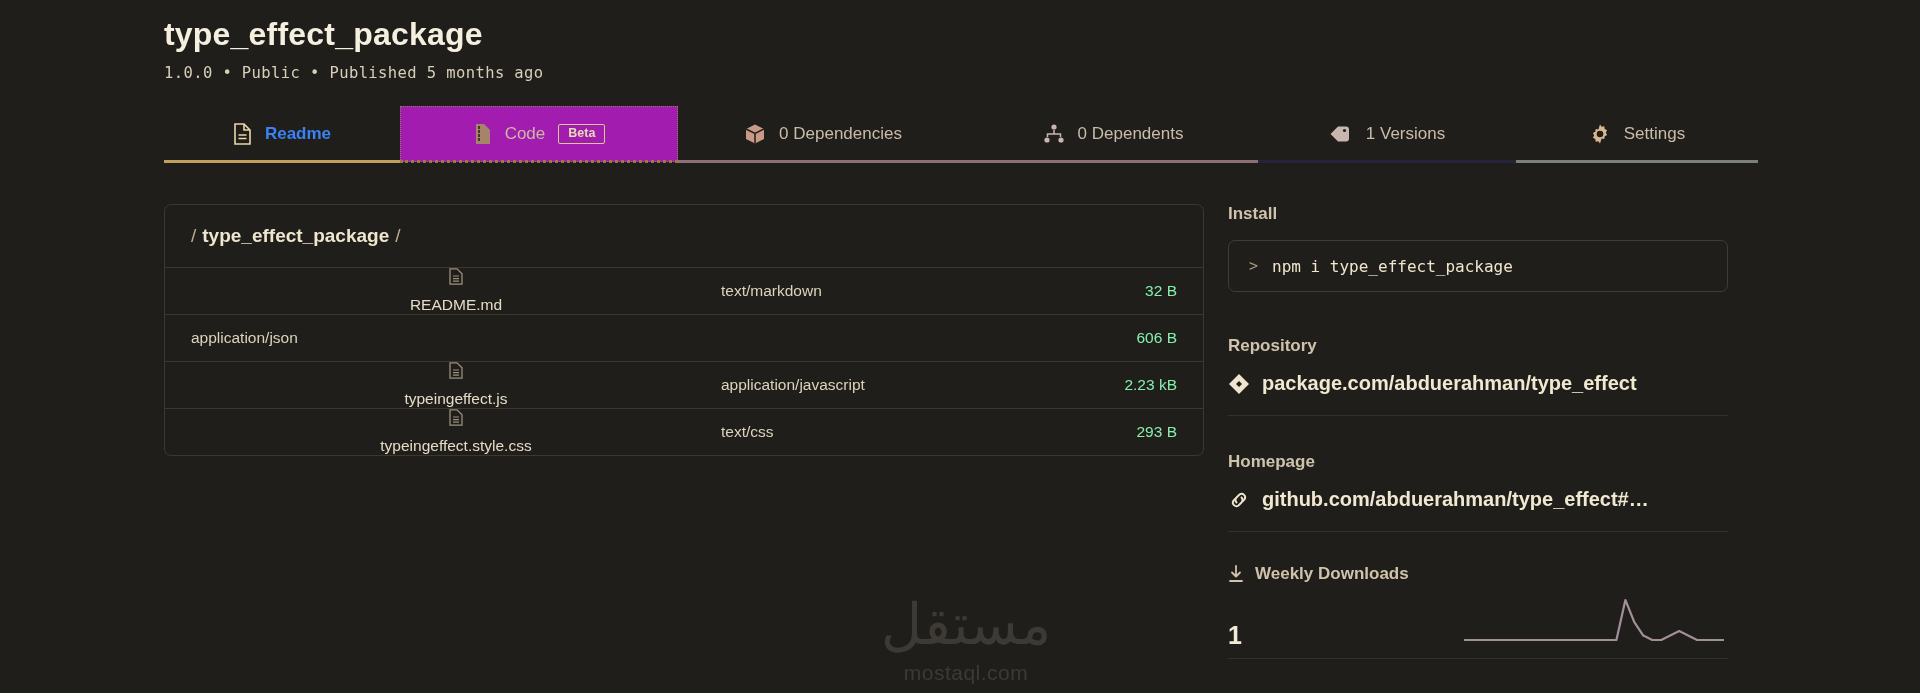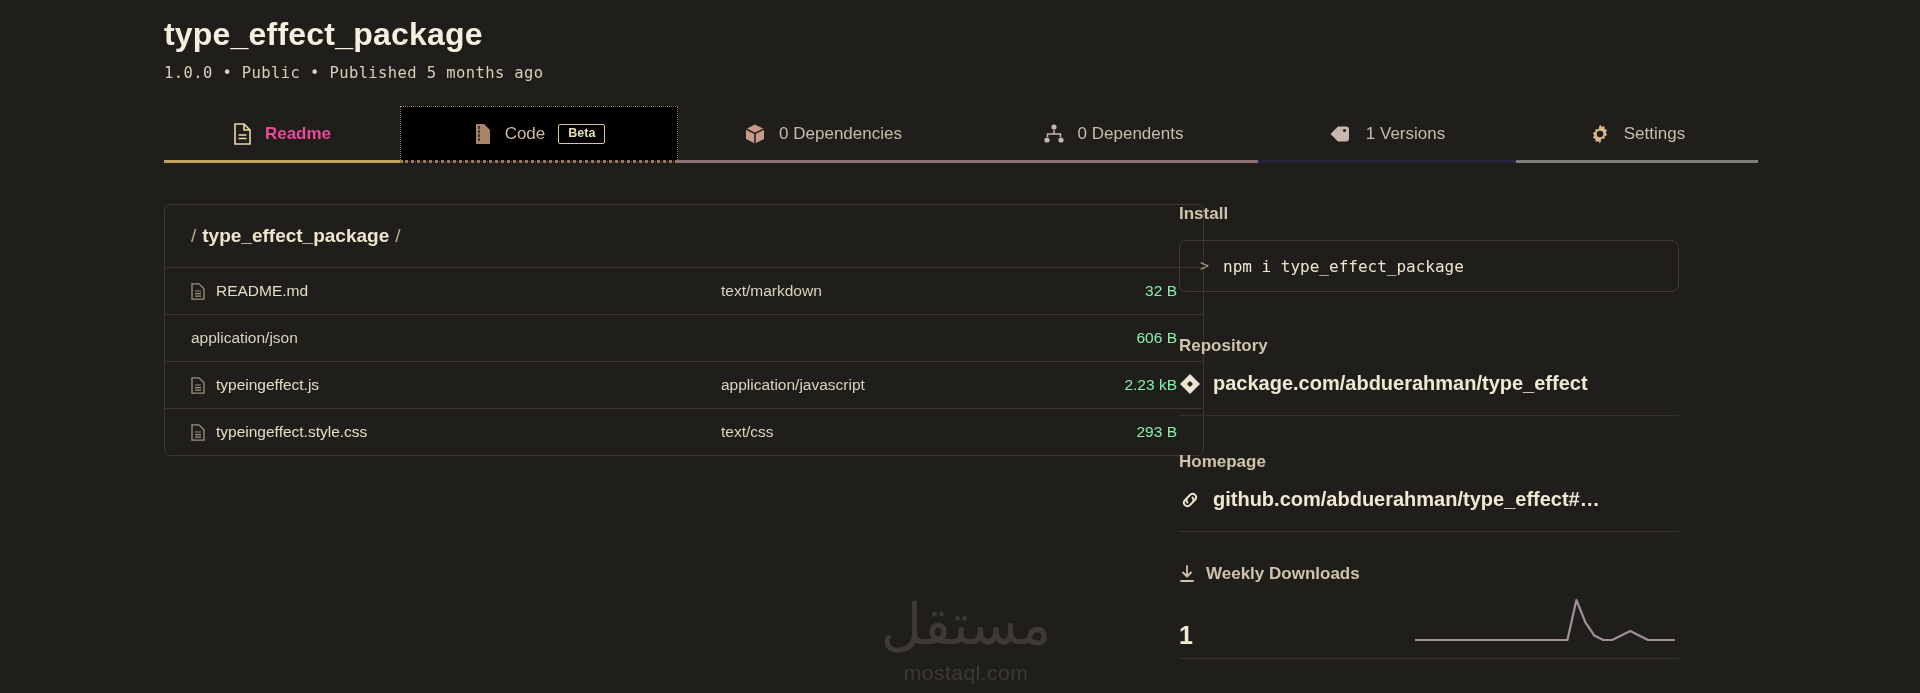--- a/index.html
+++ b/index.html
@@ -27,23 +27,23 @@
   .tabbar {
     margin: 24px 0 0 164px; width: 1594px;
     display: flex; align-items: stretch; position: relative;
   }
   .tab {
     display: flex; align-items: center; gap: 13px;
     height: 56px; padding: 0 18px; position: relative;
     color: #c9bca8; font-size: 17px; white-space: nowrap;
   }
   .tab .ic { display: flex; align-items: center; }
-  .tab-readme { width: 236px; justify-content: center; color: #ec4899; font-weight: 600; }
+  .tab-readme { width: 236px; justify-content: center; color: #3b82f6; font-weight: 600; }
   .tab-code   { width: 278px; justify-content: center;
-                background: #000000; border: 1px dotted #8e7a61; color: #cbb9a4; }
+                background: #a21caf; border: 1px dotted #8e7a61; color: #cbb9a4; }
   .tab-deps   { width: 290px; justify-content: center; }
   .tab-dpnt   { width: 290px; justify-content: center; }
   .tab-vers   { width: 258px; justify-content: center; }
   .tab-set    { width: 242px; justify-content: center; }
 
   .beta {
     border: 1px solid #d9c88f; color: #e7dcb4; border-radius: 2px;
     font-size: 12.5px; font-weight: 700; padding: 2px 9px 3px; line-height: 1;
   }
 
@@ -65,26 +65,26 @@
     height: 62px; display: flex; align-items: center; padding: 0 26px;
     color: #f0e6cf; font-size: 19px;
   }
   .files-head .slash { color: #b9ac93; font-weight: 400; }
   .files-head .nm { font-weight: 700; }
   .frow {
     display: flex; align-items: center; height: 47px;
     border-top: 1px solid #3c372f; padding: 0 26px;
     font-size: 15.5px; color: #e6dcc5;
   }
-  .frow .fname { display: flex; align-items: center; gap: 11px; width: 530px; }
+  .frow .fname { display: flex; align-items: center; gap: 11px; width: 530px; flex-direction: column; }
   .frow .ftype { width: 340px; color: #ddd3bc; }
   .frow .fsize { flex: 1; text-align: right; color: #86efac; }
 
   
-  .side { position: absolute; left: 1179px; top: 204px; width: 500px; }
+  .side { position: absolute; left: 1228px; top: 204px; width: 500px; }
   .side h3 {
     font-size: 17px; font-weight: 600; color: #cfc3ab; margin-bottom: 16px;
   }
   .install-box {
     border: 1px solid #413b33; border-radius: 7px; height: 52px;
     display: flex; align-items: center; gap: 14px; padding: 0 20px;
     font-family: "DejaVu Sans Mono", monospace; font-size: 16px; color: #efe6cd;
   }
   .install-box .chev { color: #a3957c; font-size: 15px; }
 

